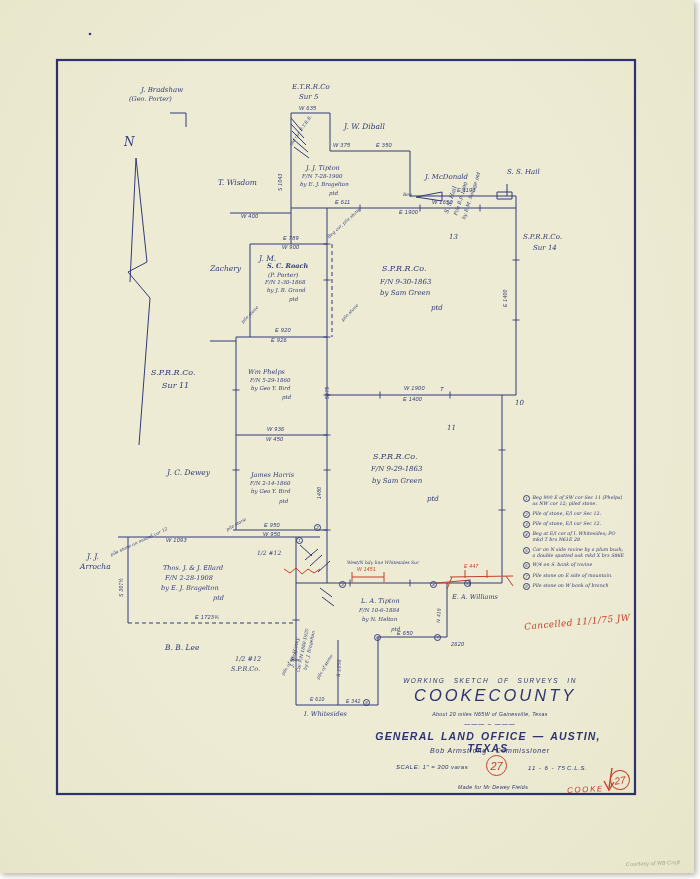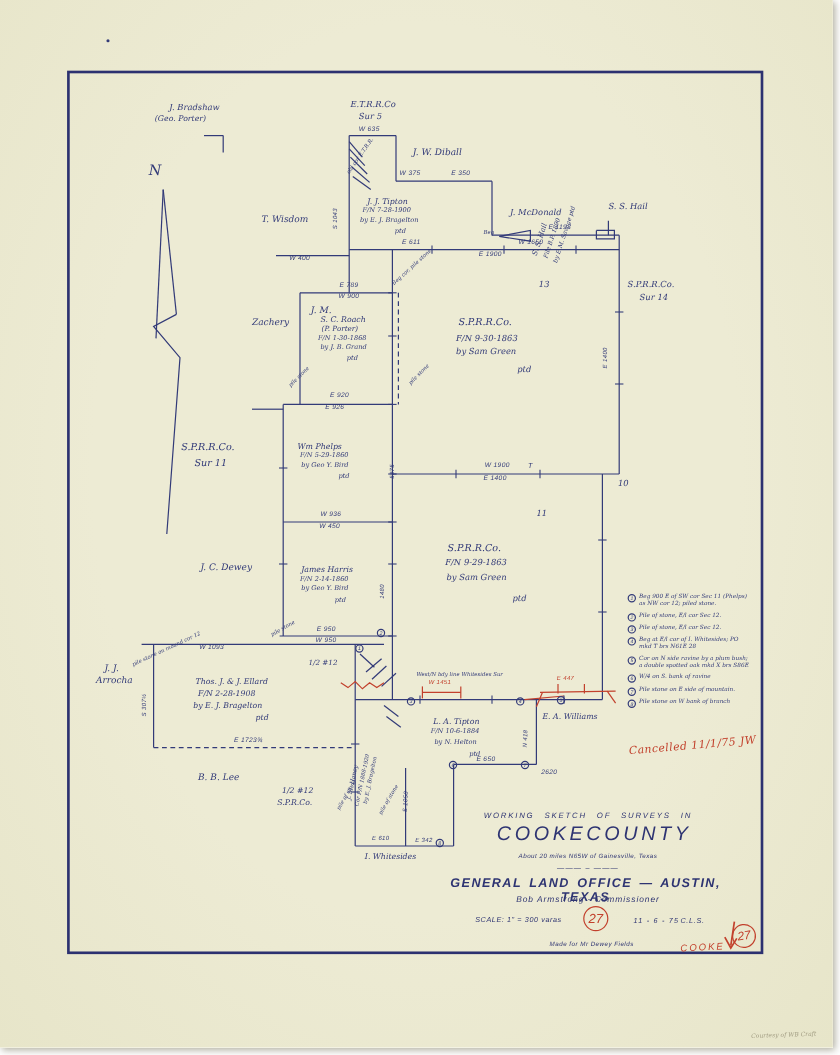--- a/index.html
+++ b/index.html
@@ -195,21 +195,21 @@
       <span class="lbl print" style="left: 341px; top: 672px; font-size: 5px; color: rgb(50, 58, 120); transform: rotate(-87deg);">S 1058</span>
       <span class="lbl print" style="left: 124px; top: 592px; font-size: 5px; color: rgb(50, 58, 120); transform: rotate(-90deg);">S 307½</span>
       <span class="lbl print" style="left: 441px; top: 618px; font-size: 5px; color: rgb(50, 58, 120); transform: rotate(-88deg);">N 418</span>
       <span class="lbl script" style="left: 449px; top: 234px; font-size: 7px; color: rgb(50, 58, 120);">13</span>
       <span class="lbl script" style="left: 447px; top: 425px; font-size: 7px; color: rgb(50, 58, 120);">11</span>
       <span class="lbl script" style="left: 515px; top: 400px; font-size: 7px; color: rgb(50, 58, 120);">10</span>
       <span class="lbl script" style="left: 523px; top: 234px; font-size: 7px; color: rgb(50, 58, 120);">S.P.R.R.Co.</span>
       <span class="lbl script" style="left: 533px; top: 245px; font-size: 7px; color: rgb(50, 58, 120);">Sur 14</span>
       <span class="lbl script" style="left: 215px; top: 255px; font-size: 7.5px; color: rgb(50, 58, 120); margin-left: 44px;">J. M.</span>
       <span class="lbl script" style="left: 210px; top: 265px; font-size: 7.5px; color: rgb(50, 58, 120);">Zachery</span>
-      <span class="lbl script" style="left: 267px; top: 263px; font-size: 6.5px; color: rgb(50, 58, 120);">S. C. Roach</span>
+      <span class="lbl script" style="left: 267px; top: 263px; font-size: 6.5px; color: rgb(50, 58, 120); font-weight: bold;">S. C. Roach</span>
       <span class="lbl script" style="left: 268px; top: 272px; font-size: 6px; color: rgb(50, 58, 120);">(P. Porter)</span>
       <span class="lbl script" style="left: 265px; top: 280px; font-size: 5.5px; color: rgb(50, 58, 120);">F/N 1-30-1868</span>
       <span class="lbl script" style="left: 267px; top: 288px; font-size: 5.5px; color: rgb(50, 58, 120);">by J. B. Grand</span>
       <span class="lbl script" style="left: 289px; top: 297px; font-size: 5.5px; color: rgb(50, 58, 120);">ptd</span>
       <span class="lbl script" style="left: 382px; top: 265px; font-size: 8px; color: rgb(50, 58, 120);">S.P.R.R.Co.</span>
       <span class="lbl script" style="left: 380px; top: 279px; font-size: 7px; color: rgb(50, 58, 120);">F/N 9-30-1863</span>
       <span class="lbl script" style="left: 380px; top: 290px; font-size: 7px; color: rgb(50, 58, 120);">by Sam Green</span>
       <span class="lbl script" style="left: 431px; top: 305px; font-size: 7px; color: rgb(50, 58, 120);">ptd</span>
       <span class="lbl script" style="left: 151px; top: 369px; font-size: 8px; color: rgb(50, 58, 120);">S.P.R.R.Co.</span>
       <span class="lbl script" style="left: 162px; top: 382px; font-size: 8px; color: rgb(50, 58, 120);">Sur 11</span>

